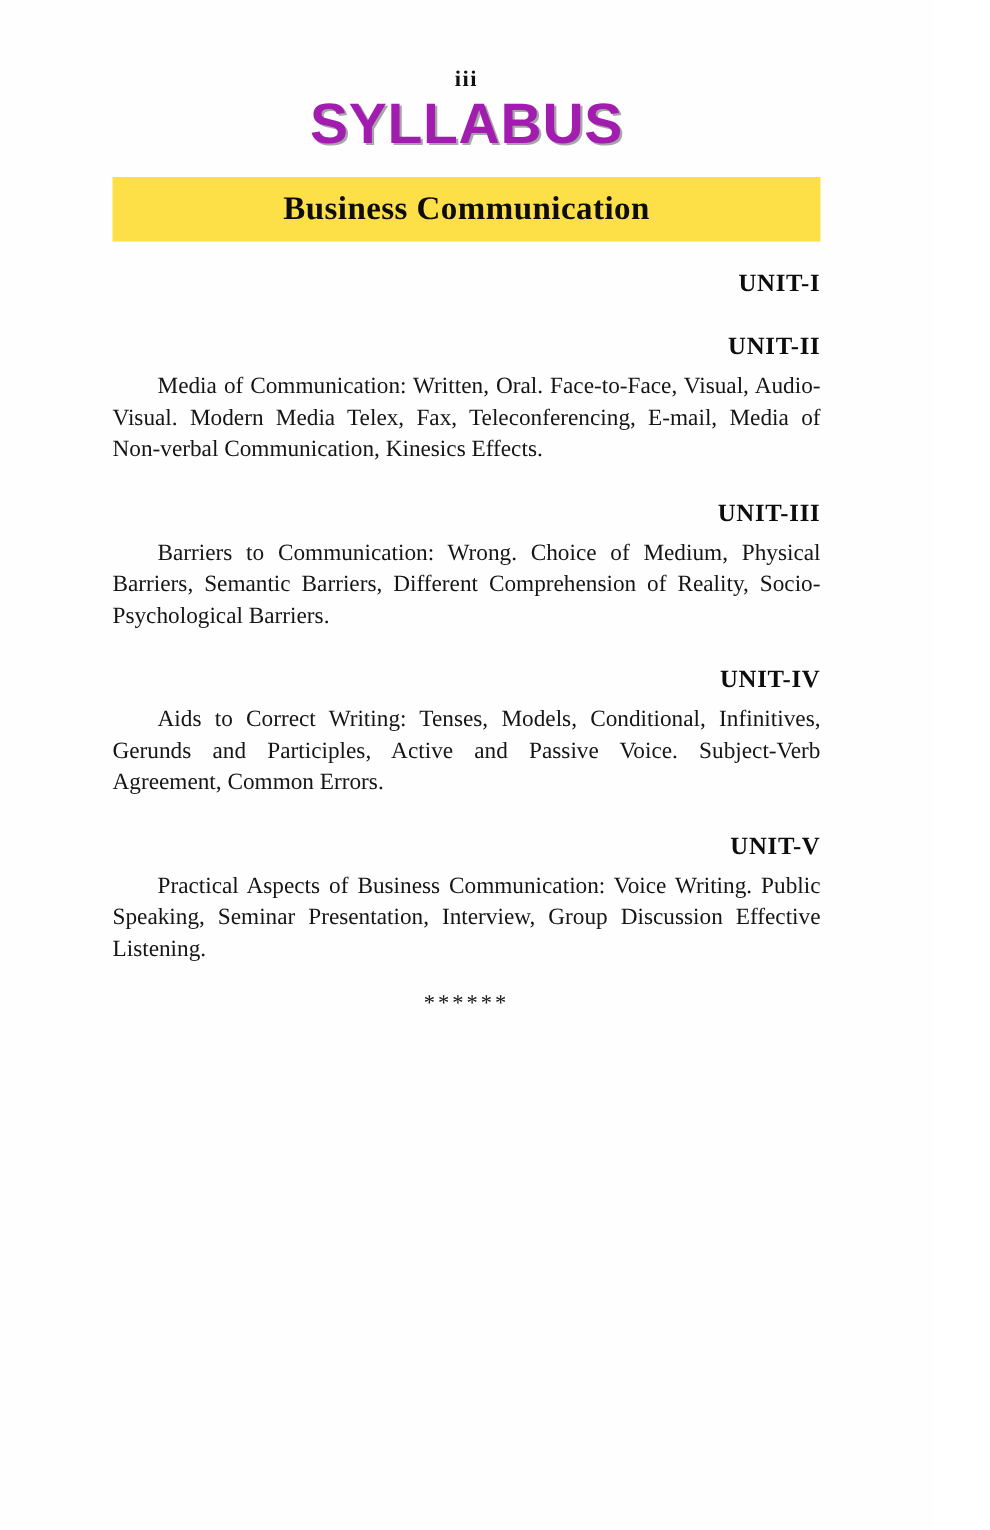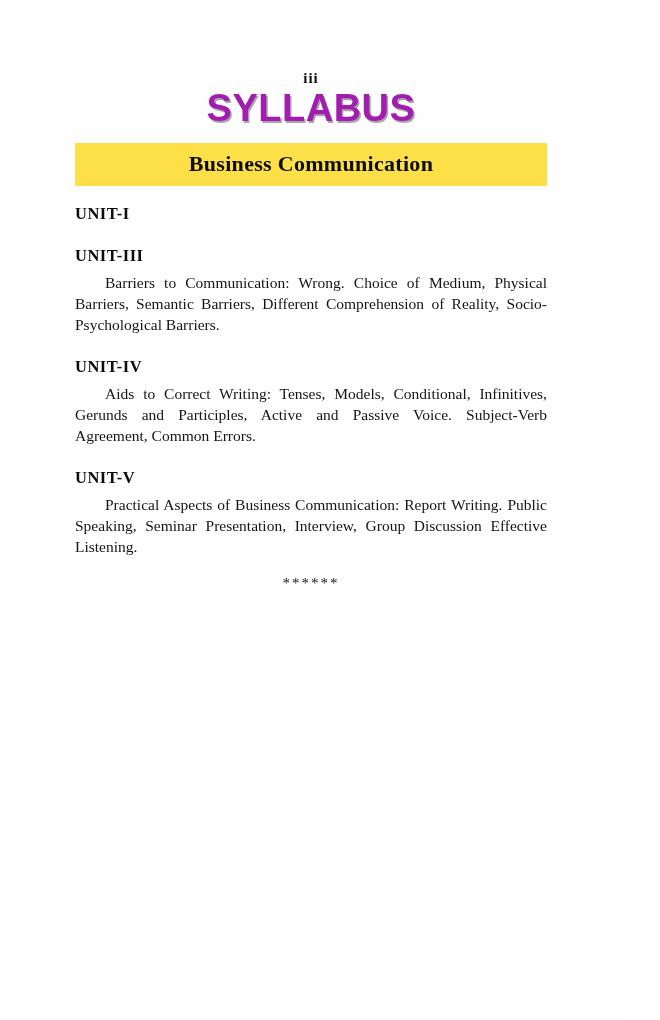--- a/index.html
+++ b/index.html
@@ -9,21 +9,21 @@
     height: 1020px;
     background: #ffffff;
     font-family: "Liberation Serif", serif;
     color: #111111;
   }
 
   .page {
     width: 622px;
     height: 1020px;
     background: #fefefe;
-    padding: 70px 75px 0 75px;
+    padding: 45px 75px 0 75px;
     position: relative;
   }
 
   .page-number {
     text-align: center;
     font-weight: bold;
     font-size: 15px;
     letter-spacing: 1px;
     margin-bottom: 2px;
   }
@@ -52,21 +52,21 @@
     font-size: 22px;
     letter-spacing: 0.3px;
     color: #0d0d0d;
   }
 
   .unit {
     margin-bottom: 22px;
   }
 
   .unit h2 {
-    text-align: left;
+    text-align: right;
     font-size: 16.5px;
     font-weight: bold;
     letter-spacing: 0.5px;
     margin-bottom: 6px;
     color: #0d0d0d;
   }
 
   .unit p,
   .extra-line {
     font-size: 15.5px;
@@ -99,31 +99,35 @@
   <h1 class="title">SYLLABUS</h1>
 
   <div class="banner">
     <span>Business Communication</span>
   </div>
 
   <section class="unit">
     <h2>UNIT-I</h2>
   </section>
 
+  <section class="unit">
+    <h2>UNIT-II</h2>
+    <p>Media of Communication: Written, Oral. Face-to-Face, Visual, Audio-Visual. Modern Media Telex, Fax, Teleconferencing, E-mail, Media of Non-verbal Communication, Kinesics Effects.</p>
+  </section>
 
   <section class="unit">
     <h2>UNIT-III</h2>
     <p>Barriers to Communication: Wrong. Choice of Medium, Physical Barriers, Semantic Barriers, Different Comprehension of Reality, Socio-Psychological Barriers.</p>
   </section>
 
   <section class="unit">
     <h2>UNIT-IV</h2>
     <p>Aids to Correct Writing: Tenses, Models, Conditional, Infinitives, Gerunds and Participles, Active and Passive Voice. Subject-Verb Agreement, Common Errors.</p>
   </section>
 
   <section class="unit" style="margin-bottom:18px;">
     <h2>UNIT-V</h2>
-    <p>Practical Aspects of Business Communication: Report Writing. Public Speaking, Seminar Presentation, Interview, Group Discussion Effective Listening.</p>
+    <p>Practical Aspects of Business Communication: Voice Writing. Public Speaking, Seminar Presentation, Interview, Group Discussion Effective Listening.</p>
   </section>
 
   <div class="end-mark">******</div>
 
 </div>
 
 </body></html>

